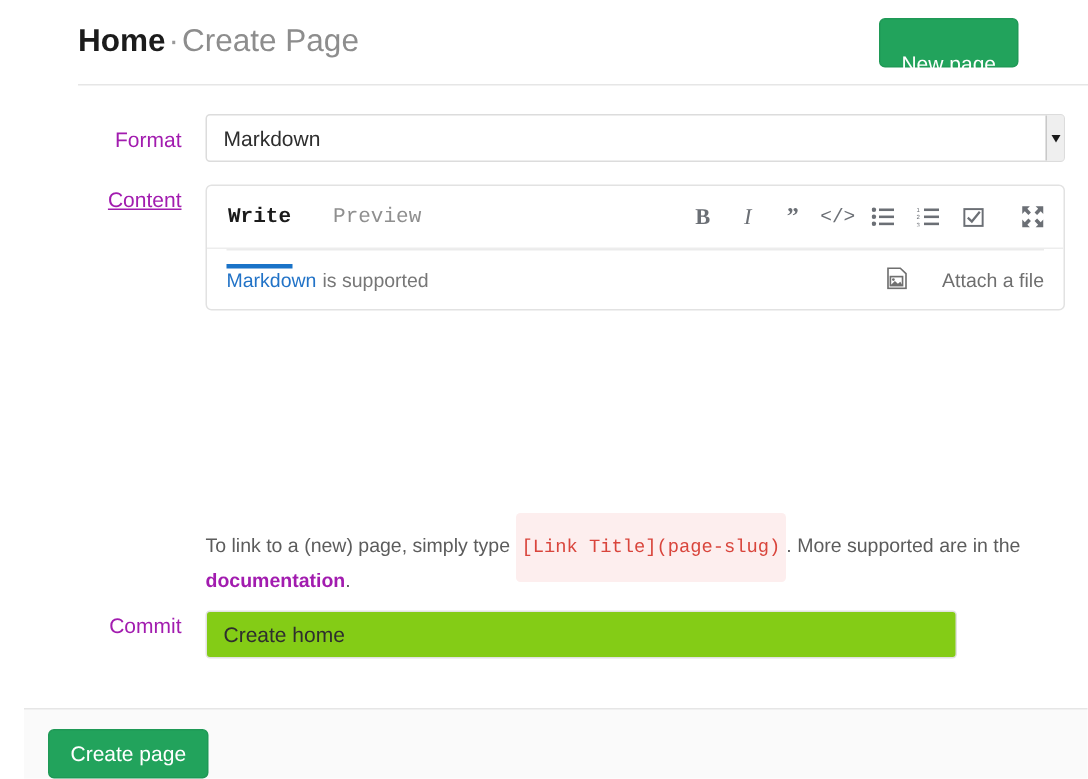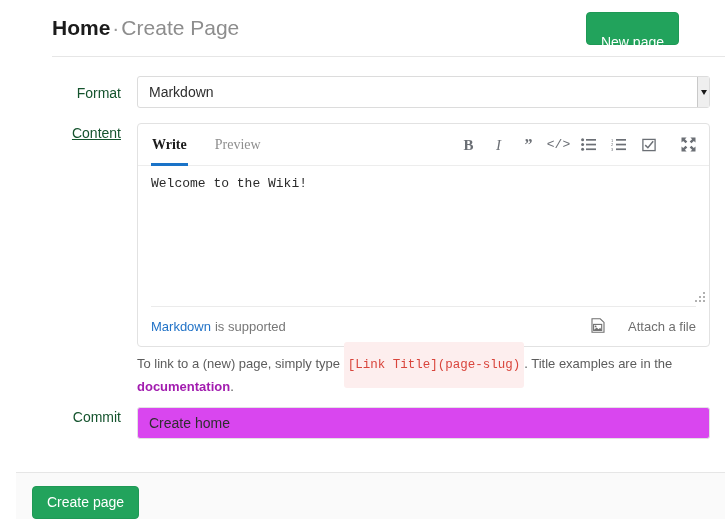--- a/index.html
+++ b/index.html
@@ -80,21 +80,21 @@
     left: 0;
     width: 725px;
   }
   .row-label {
     position: absolute;
     left: 0;
     width: 121px;
     text-align: right;
     font-size: 14px;
     line-height: 20px;
-    color: #14532d;
+    color: #a21caf;
   }
 
   
   .row-format { top: 76px; height: 32px; }
   .row-format .row-label { top: 7px; }
   .select-format {
     position: absolute;
     left: 137px;
     top: 0;
     width: 573px;
@@ -147,28 +147,28 @@
     height: 42px;
     border-bottom: 1px solid #ededed;
   }
   .tabs {
     position: absolute;
     left: 0; top: 0;
     display: flex;
   }
   .tab {
     position: relative;
-    padding: 12px 14px 11px 14px;
+    padding: 12px 14px 24px 14px;
     font-size: 14px;
     line-height: 18px;
     color: #8f8f8f;
     cursor: pointer;
     background: transparent;
     border: none;
-    font-family: Liberation Serif, serif;
+    font-family: Liberation Mono, monospace;
   }
   .tab.active {
     color: #1b1b1b;
     font-weight: bold;
   }
   .tab.active::after {
     content: "";
     position: absolute;
     left: 13px; right: 13px;
     bottom: -1px;
@@ -288,25 +288,25 @@
   
   .row-commit { top: 407px; }
   .row-commit .row-label {
     top: 0;
     line-height: 20px;
   }
   .input-commit {
     position: absolute;
     left: 137px;
     top: 0;
-    width: 573px;
+    width: 501px;
     height: 32px;
     border: 1px solid #e2e2e2;
     border-radius: 3px;
-    background: #d946ef;
+    background: #84cc16;
     font-size: 14px;
     padding-left: 11px;
     color: #2e2e2e;
     font-family: "Liberation Sans", sans-serif;
     outline: none;
   }
 
   
   .actions {
     position: absolute;
@@ -421,31 +421,20 @@
           <svg width="15" height="15" viewBox="0 0 15 15" fill="currentColor">
             <path d="M0.5 0.5 L5.6 0.5 L3.9 2.2 L6.3 4.6 L4.6 6.3 L2.2 3.9 L0.5 5.6 Z"></path>
             <path d="M14.5 0.5 L14.5 5.6 L12.8 3.9 L10.4 6.3 L8.7 4.6 L11.1 2.2 L9.4 0.5 Z"></path>
             <path d="M0.5 14.5 L0.5 9.4 L2.2 11.1 L4.6 8.7 L6.3 10.4 L3.9 12.8 L5.6 14.5 Z"></path>
             <path d="M14.5 14.5 L9.4 14.5 L11.1 12.8 L8.7 10.4 L10.4 8.7 L12.8 11.1 L14.5 9.4 Z"></path>
           </svg>
         </div>
       </div>
     </div>
 
-    <div class="editor-body">
-      <pre class="editor-text">Welcome to the Wiki!</pre>
-      <div class="resize-grip">
-        <i style="right:0px;top:0px"></i>
-        <i style="right:4px;top:4px"></i>
-          <i style="right:0px;top:4px"></i>
-        <i style="right:8px;top:8px"></i>
-          <i style="right:4px;top:8px"></i>
-          <i style="right:0px;top:8px"></i>
-      </div>
-    </div>
 
     <div class="editor-divider"></div>
 
     <div class="editor-foot">
       <a class="md-link">Markdown</a>
       <span class="md-support">is supported</span>
       <div class="attach">
         <span>
           <svg width="14" height="15" viewBox="0 0 14 15" fill="none" stroke="#6f6f6f" stroke-width="1.1">
             <path d="M1 0.8 H9.2 L13 4.4 V14.2 H1 Z" fill="#ffffff"></path>
@@ -456,21 +445,21 @@
         </span>
         <span>Attach a file</span>
       </div>
     </div>
 
   </div>
 </div>
 
 <div class="help-text">
   <span>To link to a (new) page, simply type</span>
-  <code>[Link Title](page-slug)</code><span>. Title examples are in the</span>
+  <code>[Link Title](page-slug)</code><span>. More supported are in the</span>
   <a>documentation</a><span>.</span>
 </div>
 
 <div class="form-row row-commit">
   <div class="row-label">
     <div>Commit</div>
   </div>
   <input class="input-commit" type="text" value="Create home" style="">
 </div>
 

